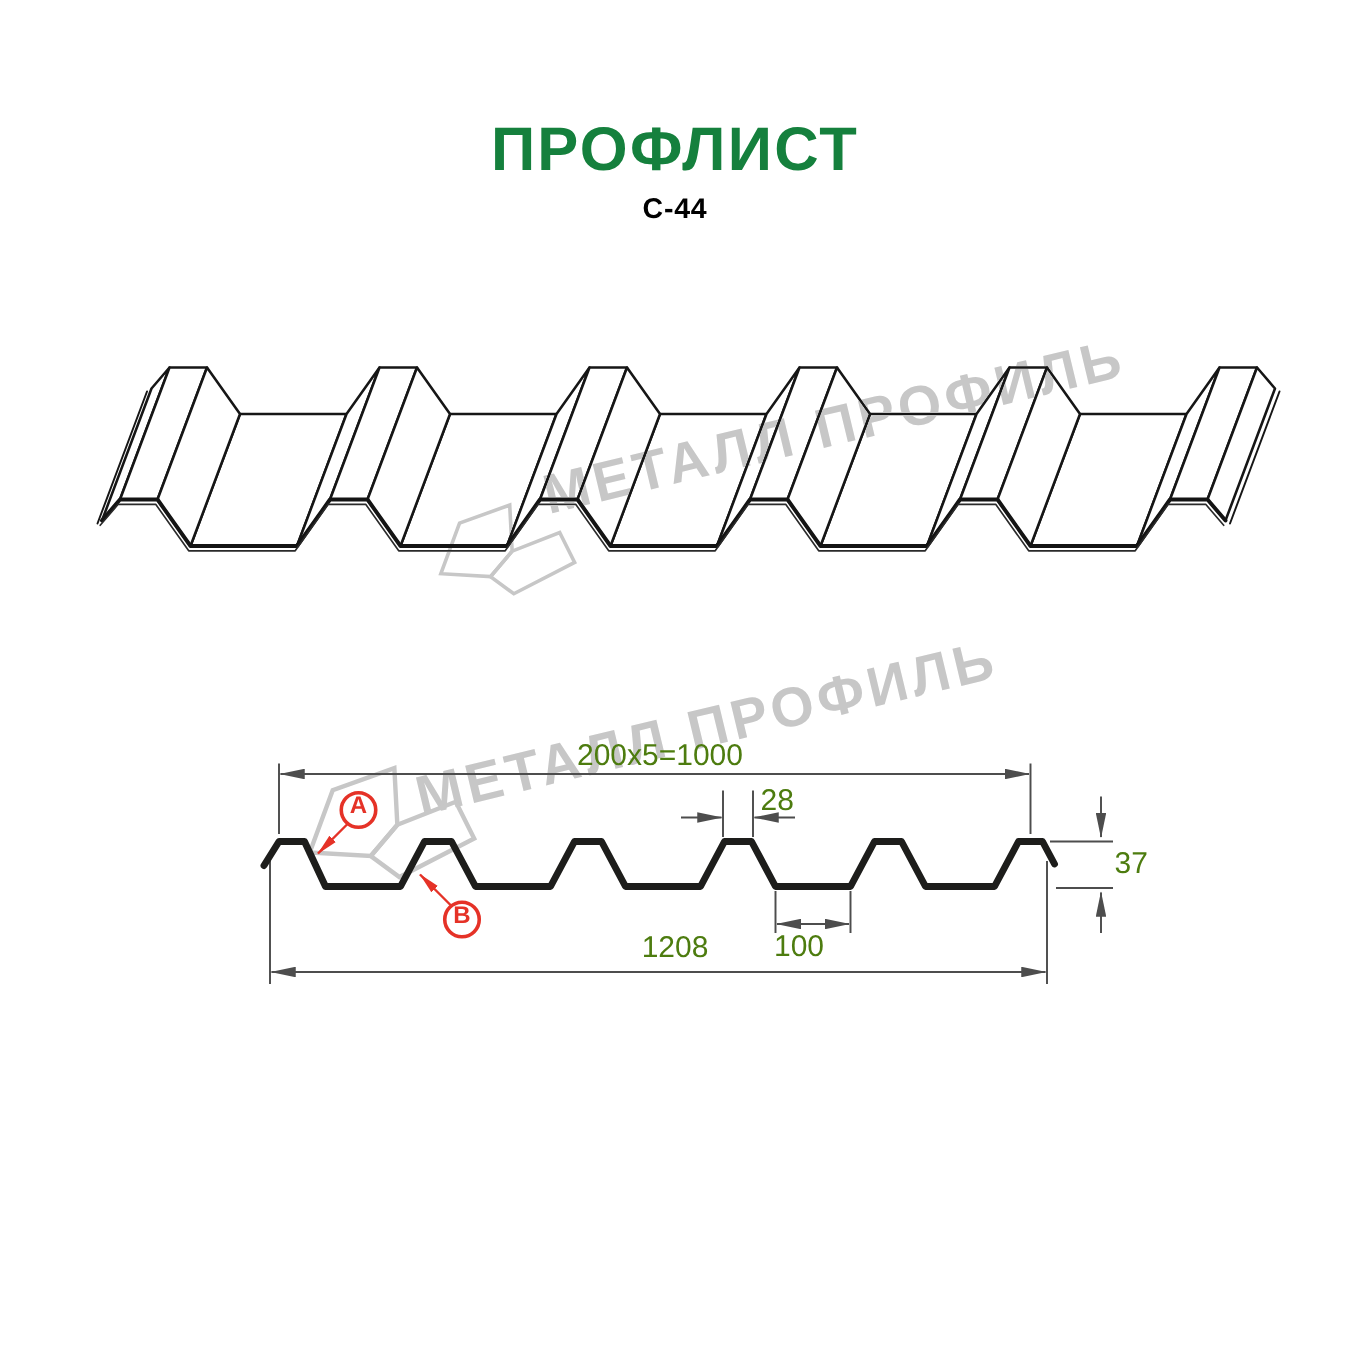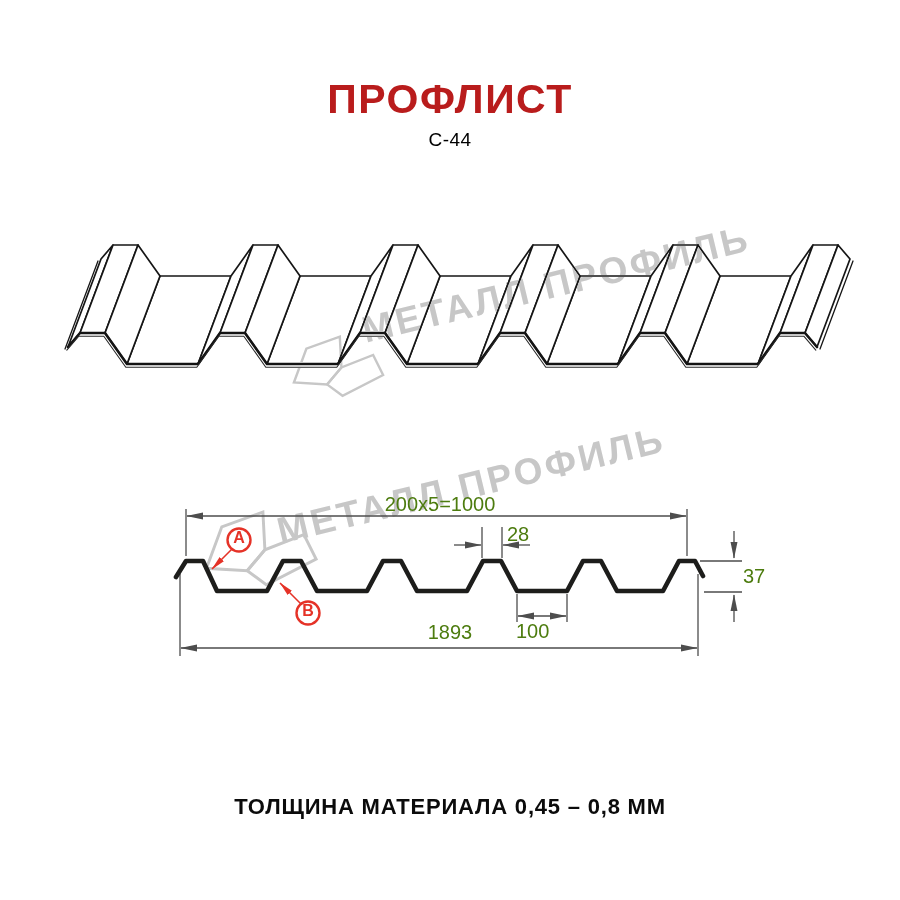--- a/index.html
+++ b/index.html
@@ -1,22 +1,22 @@
 <!DOCTYPE html>
 <html><head>
 <meta charset="utf-8">
 <style>
   html,body{margin:0;padding:0;background:#fff;}
   #stage{position:relative;width:900px;height:900px;background:#fff;overflow:hidden;
          font-family:"Liberation Sans",sans-serif;}
   svg.layer{position:absolute;left:0;top:0;pointer-events:none;}
   .title{position:absolute;left:0;top:76px;width:900px;text-align:center;
-         font-size:41px;font-weight:800;letter-spacing:1.5px;color:#b91c1c;z-index:4;}
+         font-size:41px;font-weight:800;letter-spacing:1.5px;color:#15803d;z-index:4;}
   .subtitle{position:absolute;left:0;top:129px;width:900px;text-align:center;
-         font-size:19px;font-weight:400;letter-spacing:.5px;color:#000;z-index:4;}
+         font-size:19px;font-weight:700;letter-spacing:.5px;color:#000;z-index:4;}
   .footer{position:absolute;left:0;top:794px;width:900px;text-align:center;
          font-size:22px;font-weight:700;letter-spacing:.8px;color:#0b0b0b;z-index:4;}
   .dim-label{position:absolute;font-size:20px;color:#4d7c0f;z-index:4;white-space:nowrap;}
   .callout-letter{position:absolute;width:24px;text-align:center;font-size:16px;font-weight:700;
          z-index:5;}
   .watermark{position:absolute;display:flex;align-items:center;gap:14px;
          font-size:37px;font-weight:700;letter-spacing:3px;white-space:nowrap;
          mix-blend-mode:darken;}
   #wm1{left:363px;top:310px;transform:rotate(-13.5deg);transform-origin:left center;z-index:3;}
   #wm2{left:278px;top:511px;transform:rotate(-13.5deg);transform-origin:left center;z-index:1;}
@@ -130,19 +130,18 @@
       <line x1="301" y1="604" x2="280" y2="583" stroke-width="1.6" marker-end="url(#mr)"></line>
       <circle cx="239" cy="540" r="11.5" fill="#ffffff"></circle>
       <circle cx="308" cy="613" r="11.5" fill="#ffffff"></circle>
     </g>
   </svg>
 
   <div class="dim-label" style="left:375px;top:493px;width:130px;text-align:center;">200x5=1000</div>
   <div class="dim-label" style="left:507px;top:523px;">28</div>
   <div class="dim-label" style="left:743px;top:565px;">37</div>
   <div class="dim-label" style="left:516px;top:620px;width:50px;text-align:left;">100</div>
-  <div class="dim-label" style="left:419px;top:621px;width:62px;text-align:center;">1893</div>
+  <div class="dim-label" style="left:419px;top:621px;width:62px;text-align:center;">1208</div>
 
   <div class="callout-letter" style="left:227px;top:529px;color:#e53227;">А</div>
   <div class="callout-letter" style="left:296px;top:602px;color:#e53227;">В</div>
 
-  <div class="footer">ТОЛЩИНА МАТЕРИАЛА 0,45 – 0,8 ММ</div>
 </div>
 
 </body></html>

